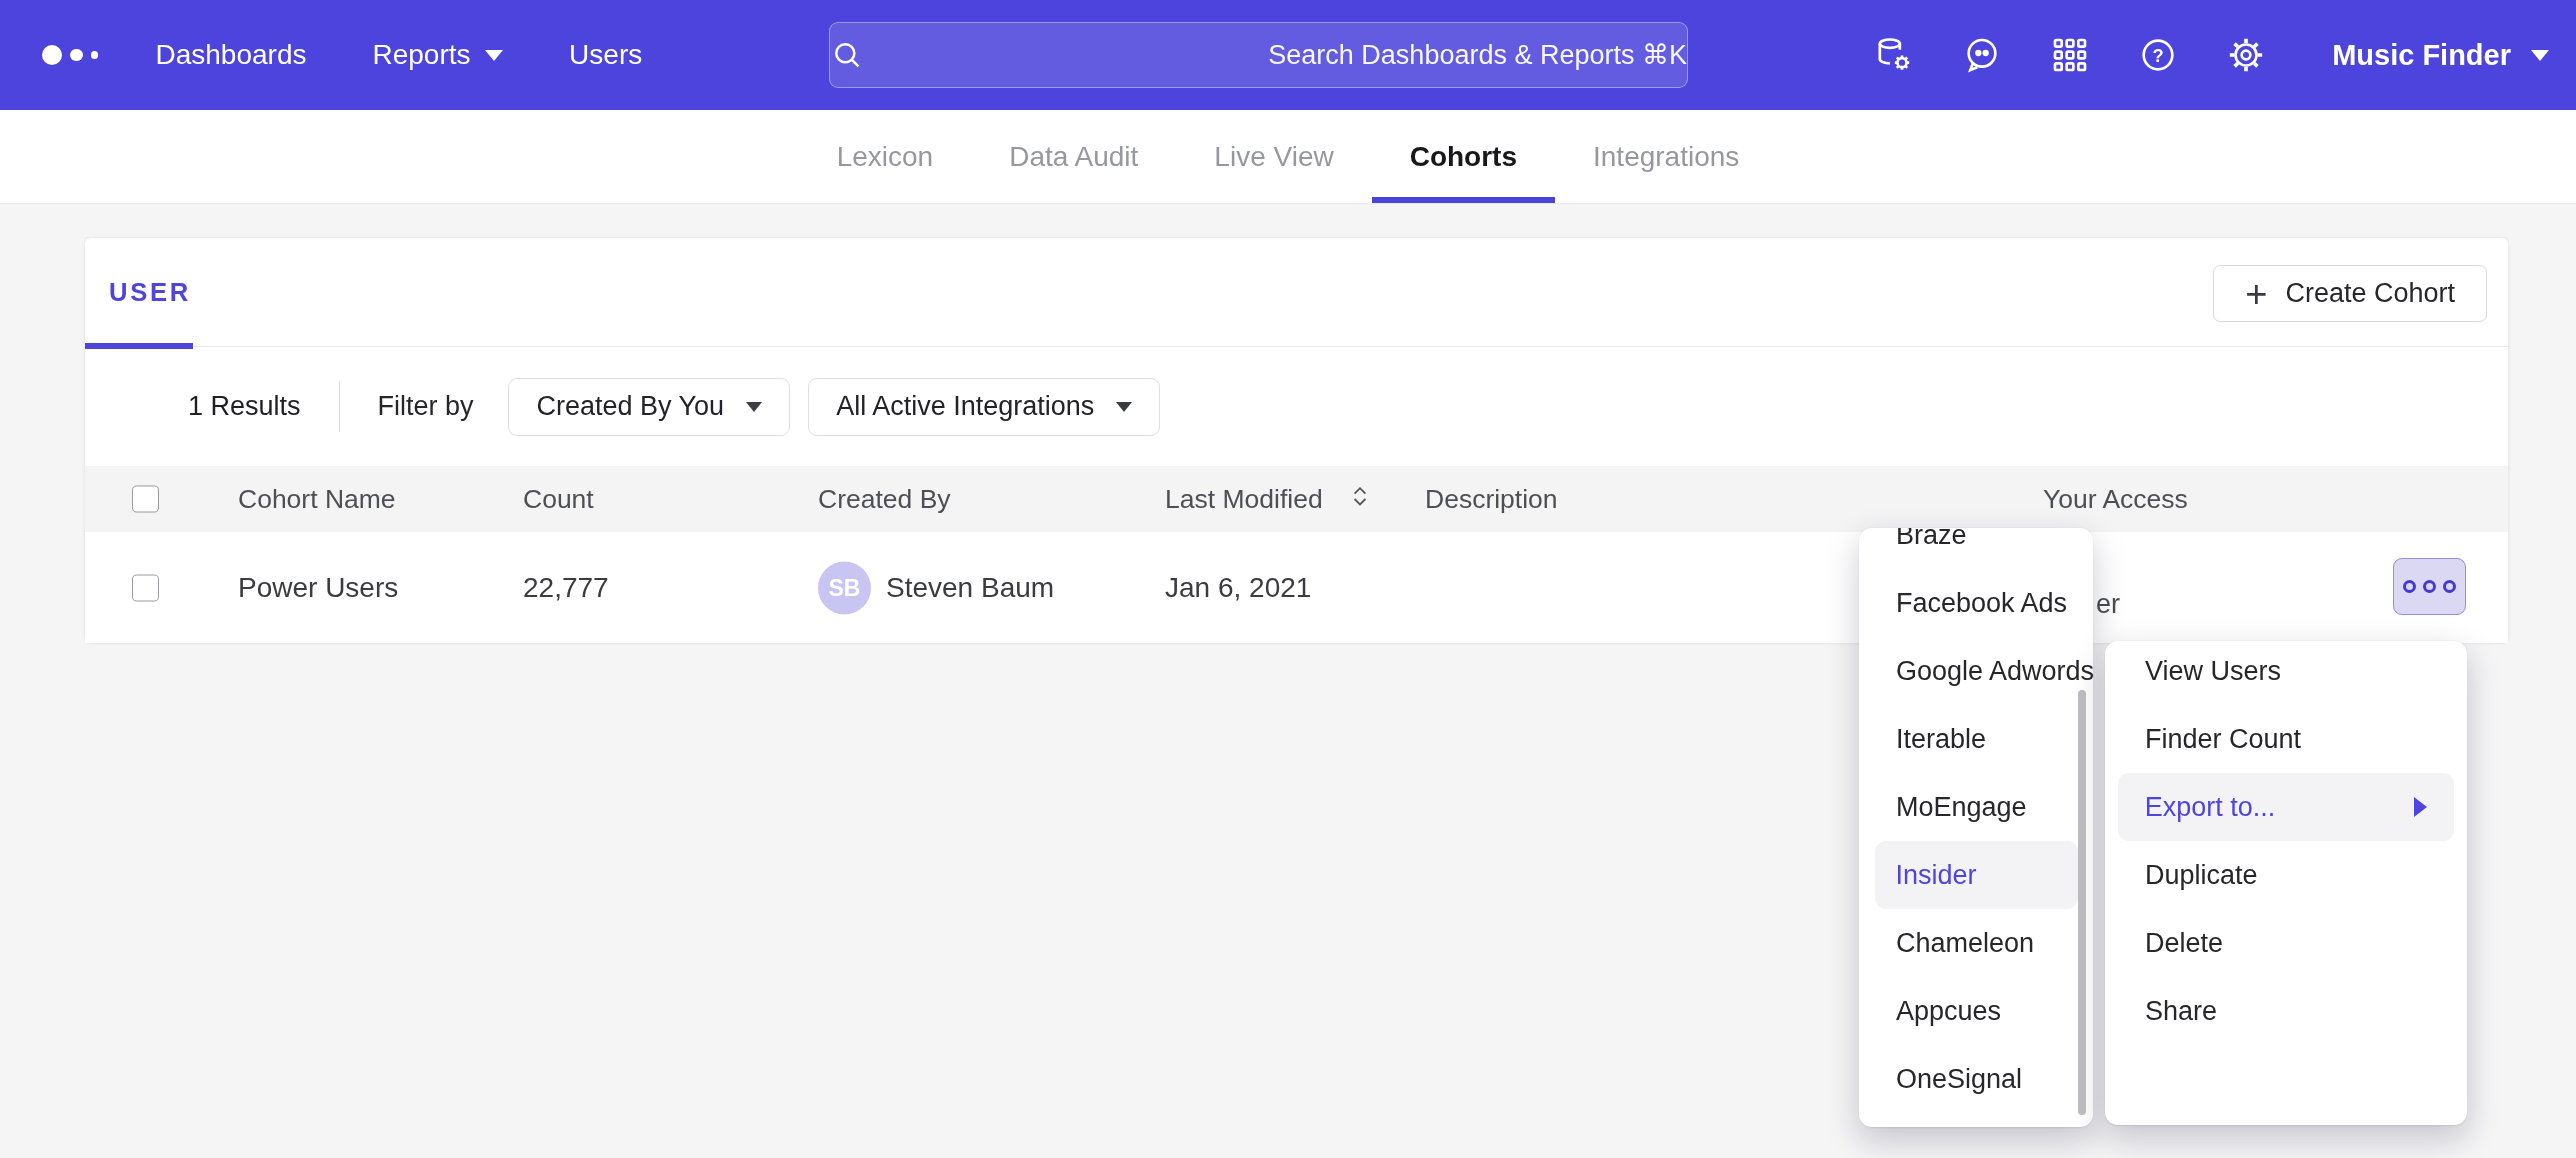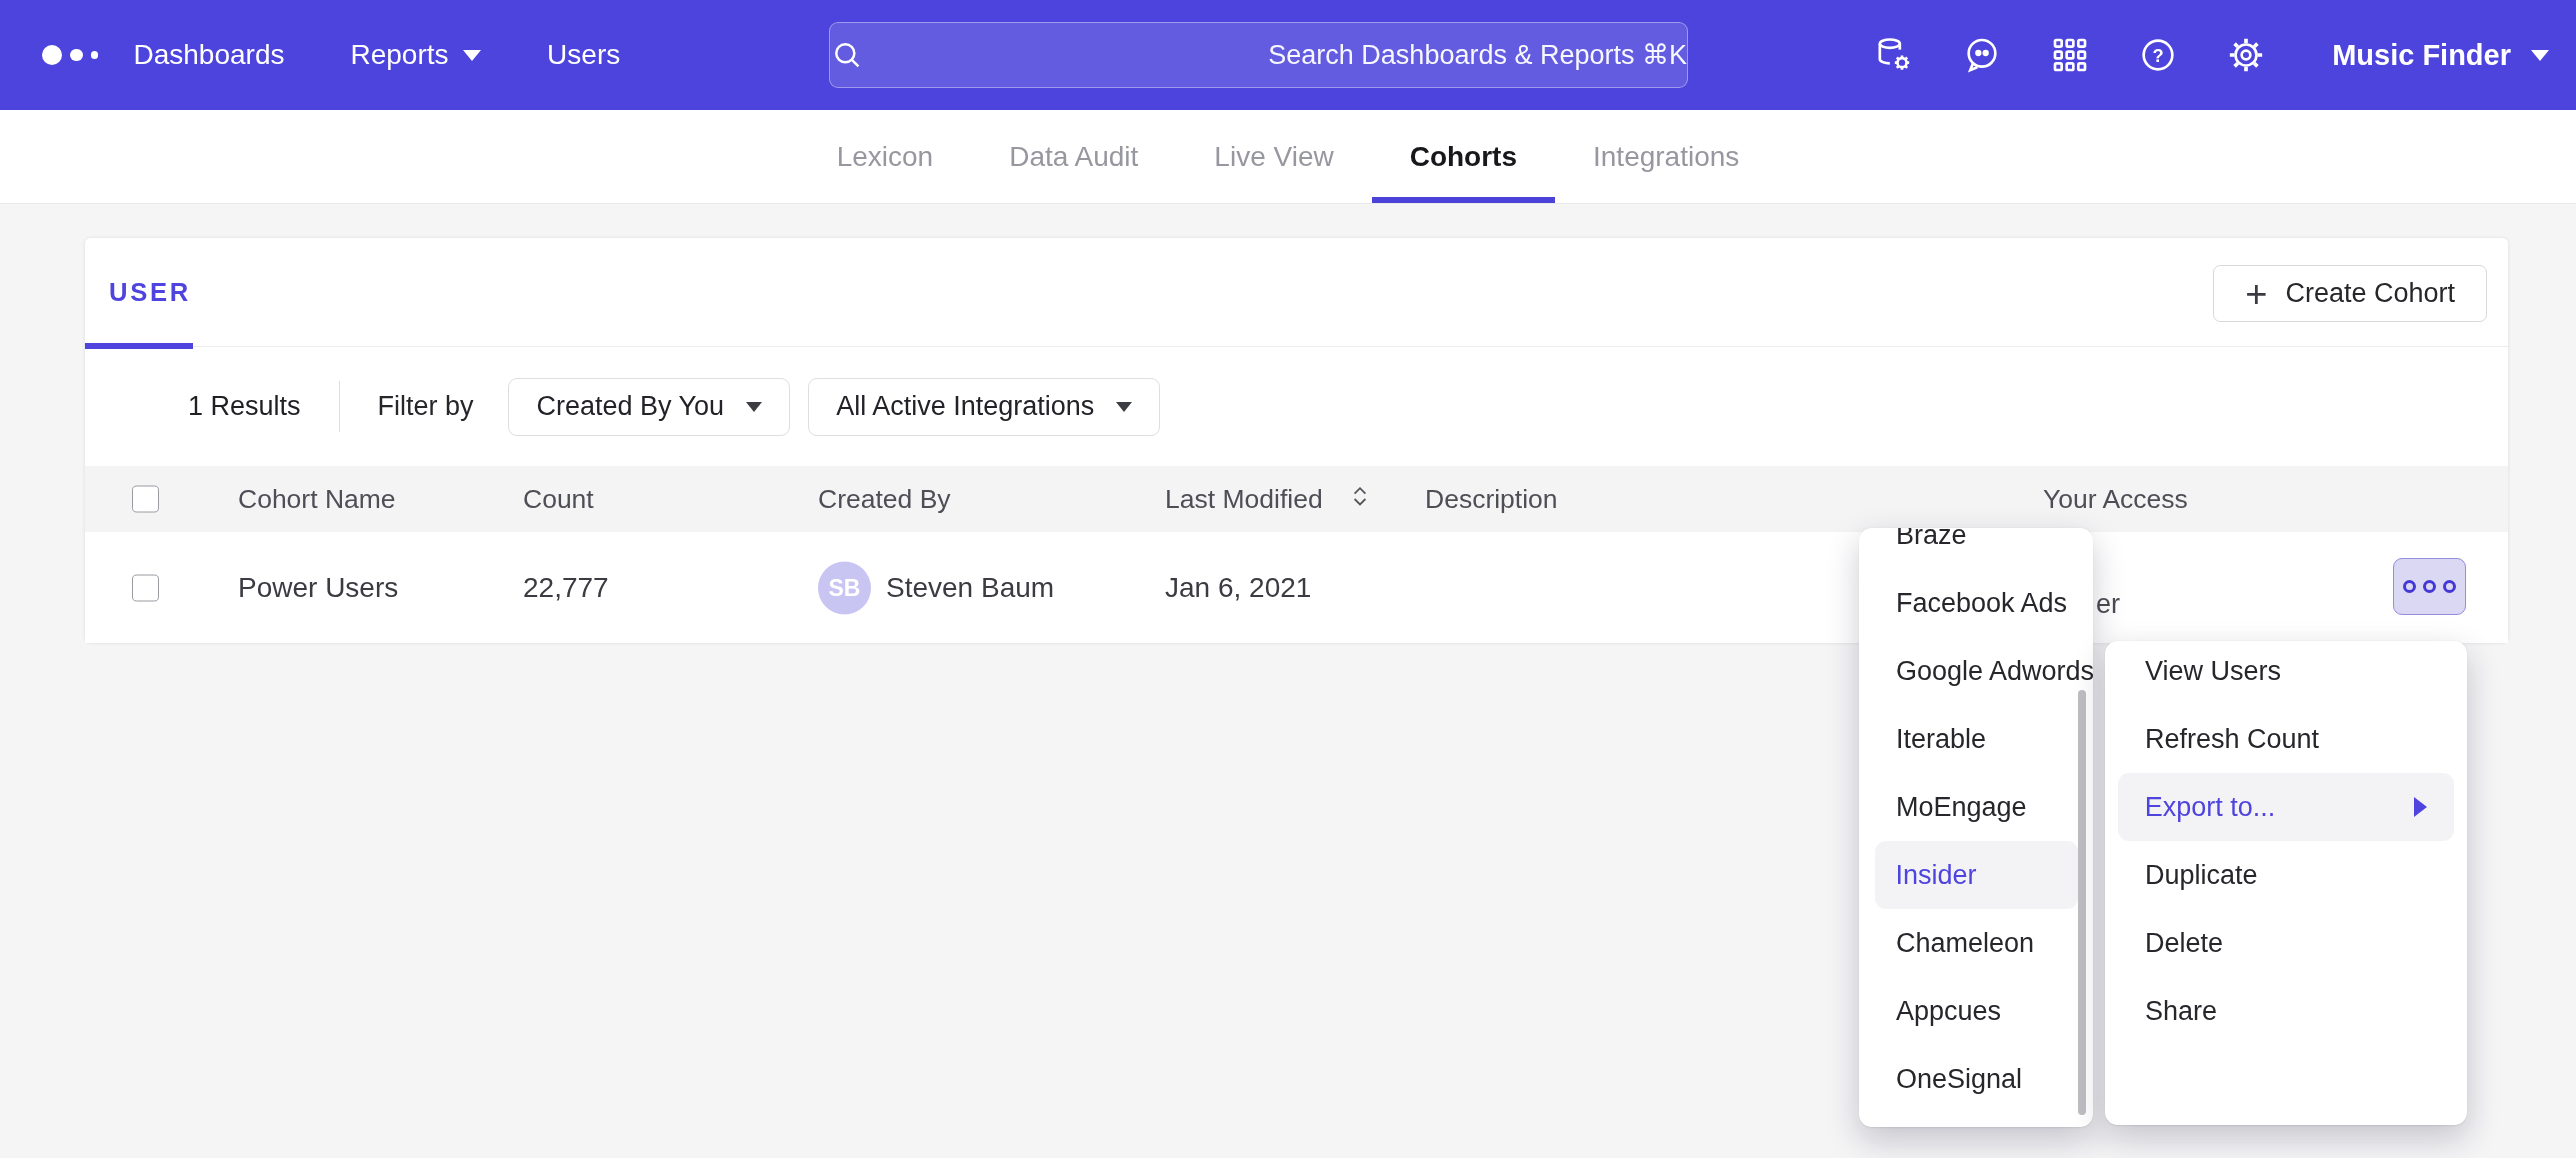--- a/index.html
+++ b/index.html
@@ -6,21 +6,21 @@
   body{width:2576px;height:1158px;overflow:hidden;
        font-family:"Liberation Sans","DejaVu Sans",sans-serif;
        background:#f5f5f6;-webkit-font-smoothing:antialiased;}
   #screen{position:relative;width:2576px;height:1158px;background:#f5f5f6;}
 
   
   .topbar{position:relative;height:110px;background:#4c44dc;display:flex;align-items:center;}
   .logo{display:flex;align-items:center;gap:8.2px;margin-left:42px;}
   .logo i{display:block;background:#fff;border-radius:50%;}
   .logo .d1{width:20px;height:20px;} .logo .d2{width:12.8px;height:12.8px;} .logo .d3{width:7.3px;height:7.3px;}
-  .topnav{display:flex;align-items:center;gap:66px;margin-left:35px;font-size:28px;font-weight:500;color:#fff;}
+  .topnav{display:flex;align-items:center;gap:66px;margin-left:57px;font-size:28px;font-weight:500;color:#fff;}
   .nav-item{display:flex;align-items:center;gap:14.6px;cursor:pointer;}
   .caret{width:0;height:0;border-left:9px solid transparent;border-right:9px solid transparent;
          border-top:11px solid currentColor;display:inline-block;}
   .gsearch{position:absolute;left:829px;top:22px;width:859px;height:66px;border-radius:9px;
            background:rgba(255,255,255,.13);border:1.8px solid rgba(255,255,255,.38);
            display:flex;align-items:center;justify-content:space-between;gap:18px;
            color:rgba(255,255,255,.95);font-size:27px;cursor:pointer;box-sizing:border-box;}
   .topright{margin-left:auto;display:flex;align-items:center;gap:48px;margin-right:27px;}
   .top-icon{width:40px;height:40px;display:flex;align-items:center;justify-content:center;cursor:pointer;}
   .project{display:flex;align-items:center;gap:20px;color:#fff;font-weight:bold;font-size:29px;margin-left:18px;cursor:pointer;}
@@ -288,21 +288,21 @@
     </div>
     <div class="scroll-thumb"></div>
   </div>
 
   <div class="menu mainmenu">
     <div class="main-list">
       <div class="menu-item">
           <span>View Users</span>
         </div>
       <div class="menu-item">
-          <span>Refresh Count</span>
+          <span>Finder Count</span>
         </div>
       <div class="menu-item hl">
         <span>Export to...</span>
         <span class="arrow-right"></span>
       </div>
       <div class="menu-item">
           <span>Duplicate</span>
         </div>
       <div class="menu-item">
           <span>Delete</span>

